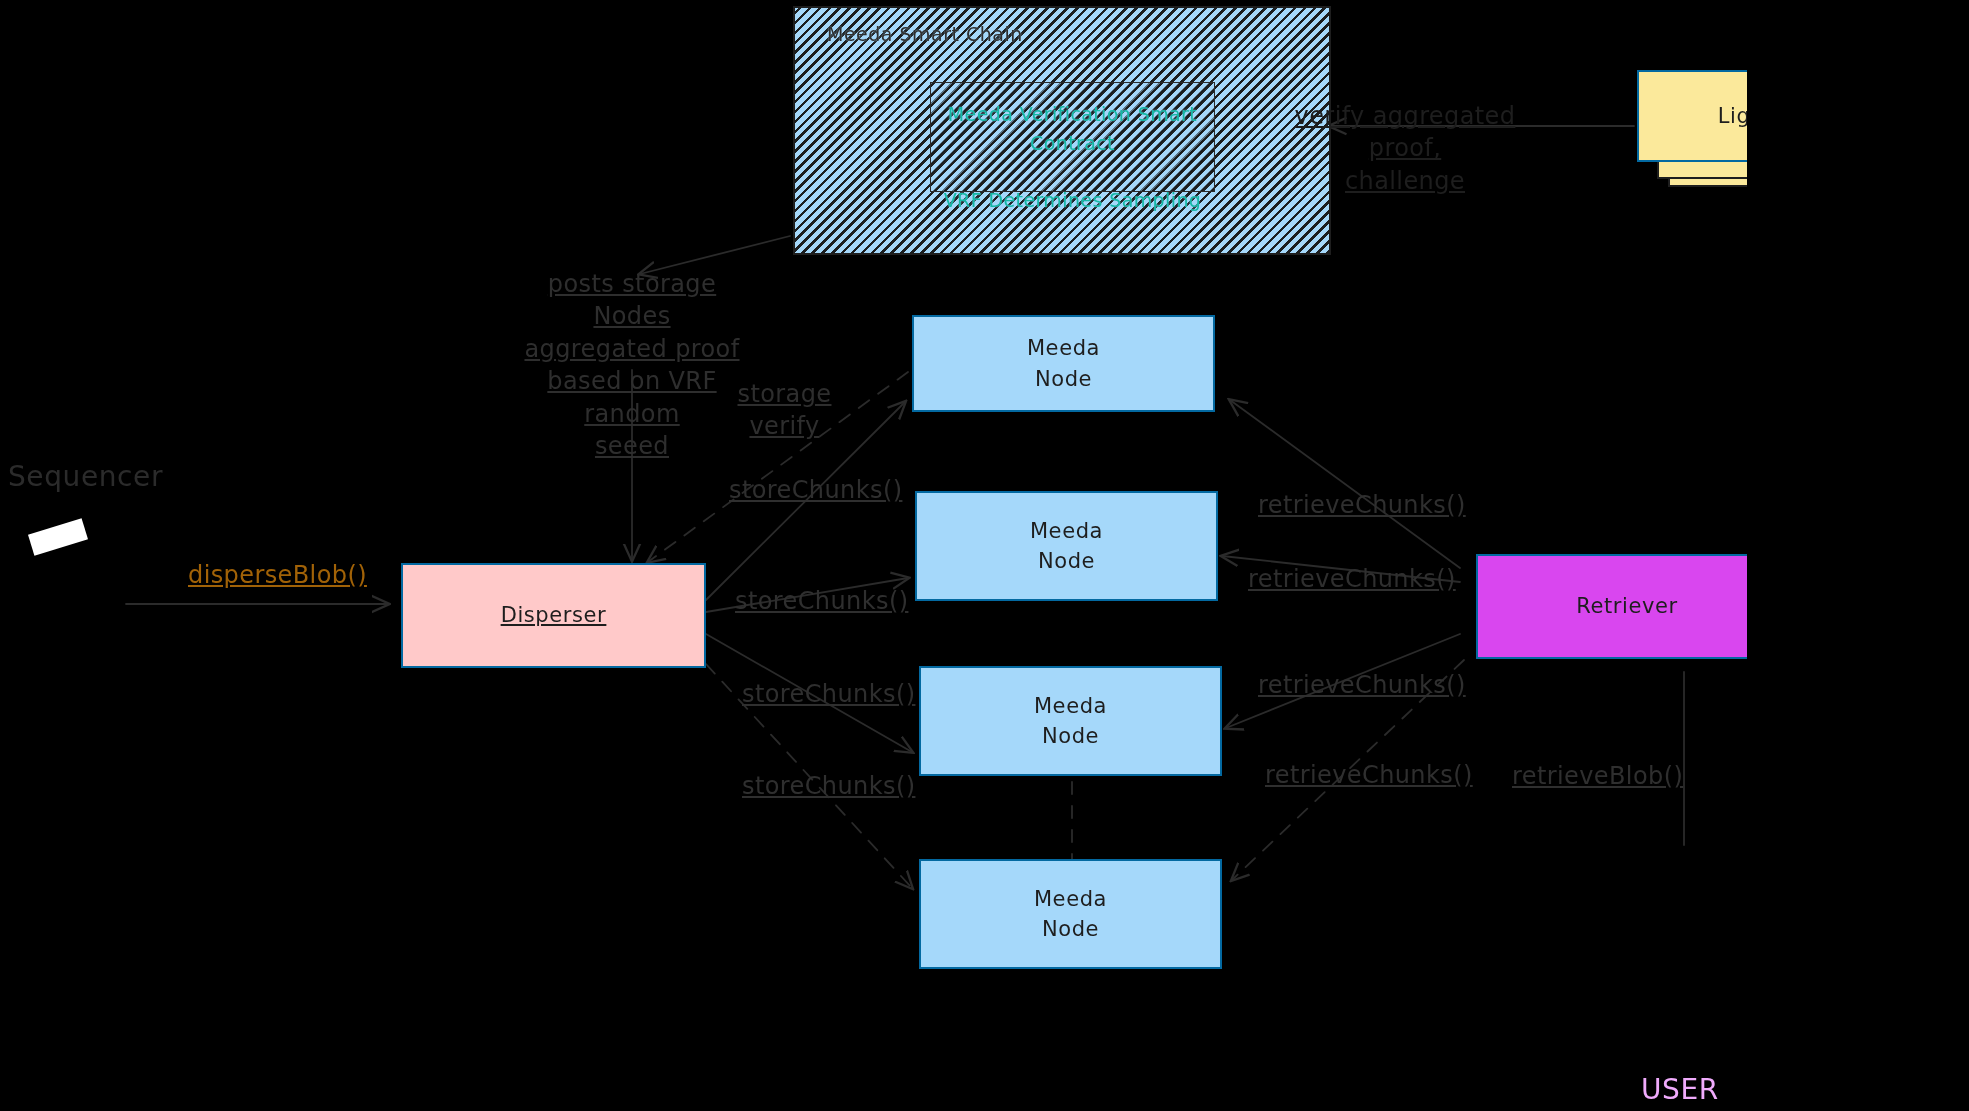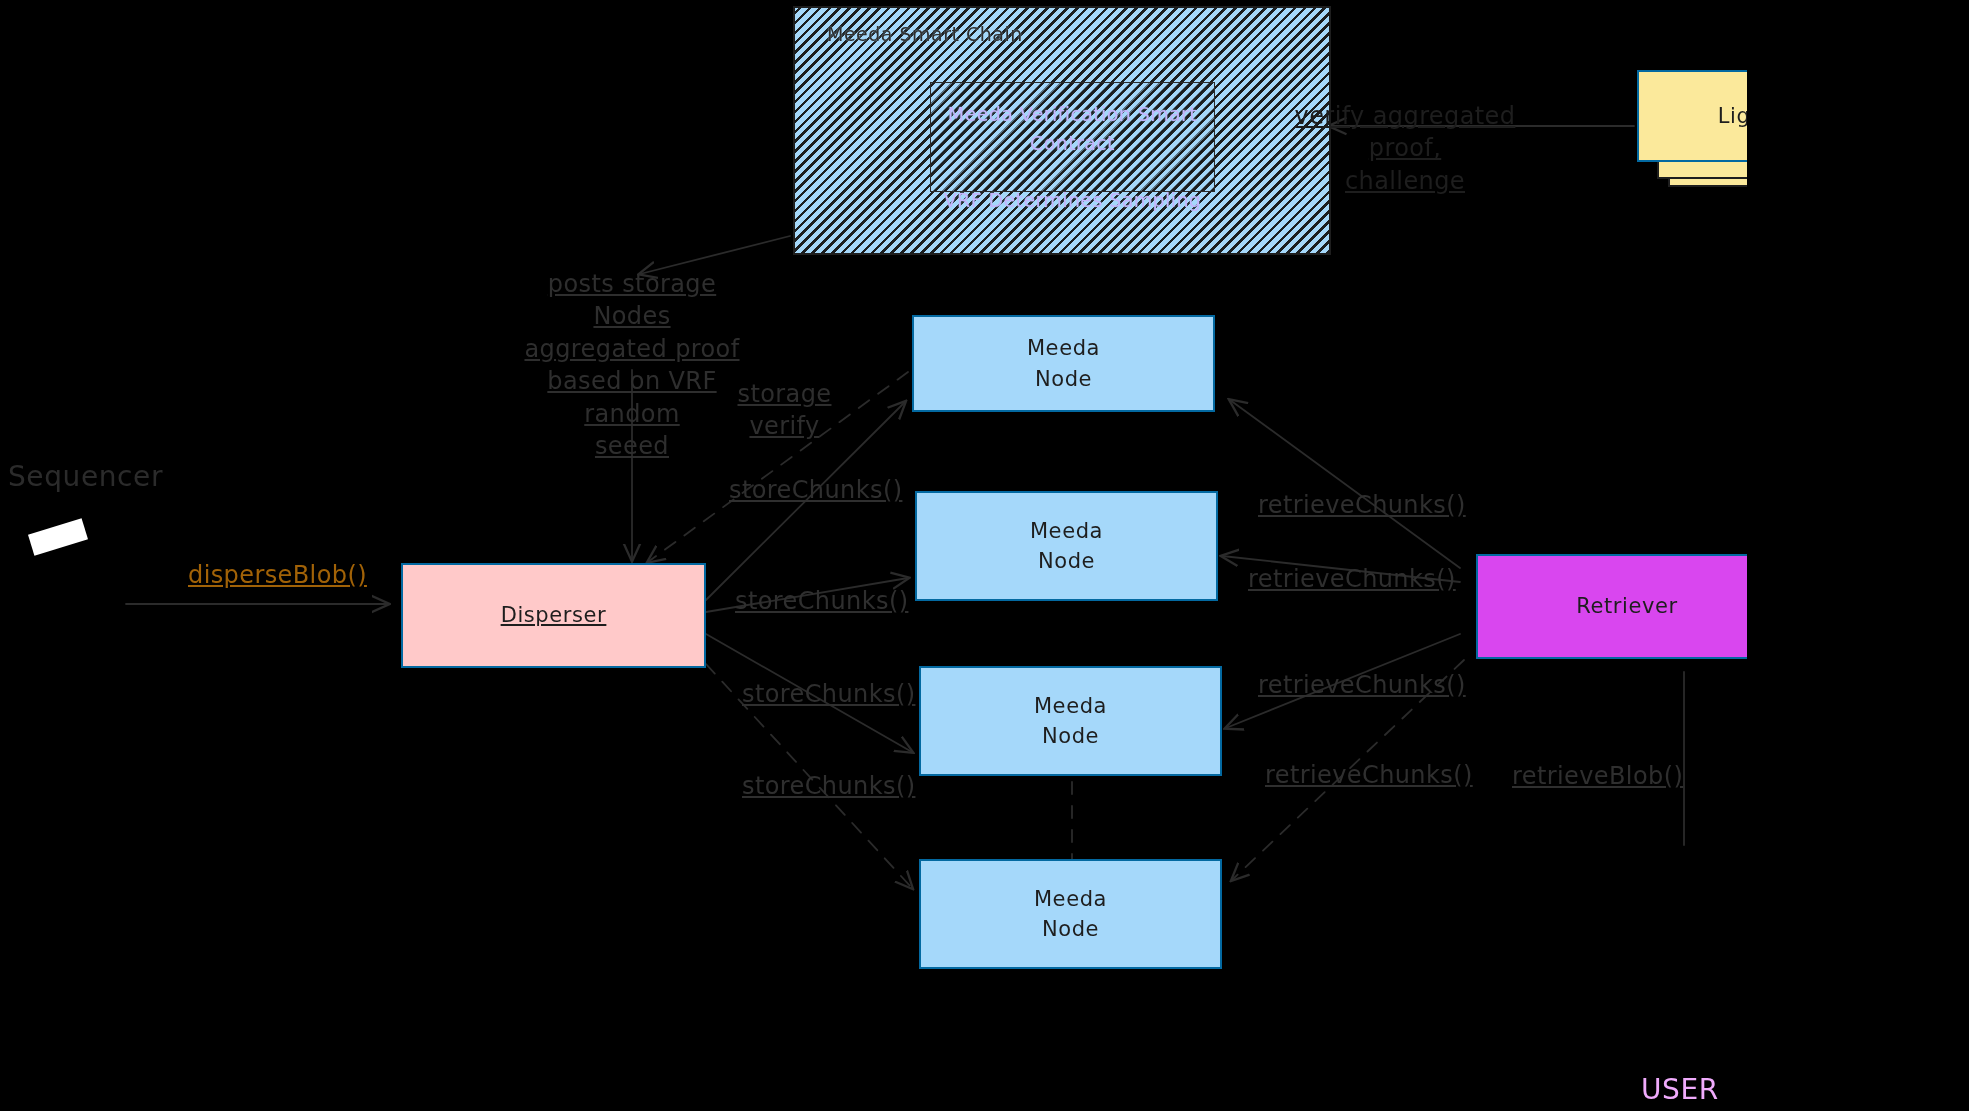--- a/index.html
+++ b/index.html
@@ -83,21 +83,21 @@
     position: absolute;
     color: #2e2e2e;
     font-size: 19px;
     letter-spacing: 0.5px;
     white-space: nowrap;
     mix-blend-mode: normal;
     text-shadow: 0 0 2px rgba(165,216,250,0.9);
   }
   .hatch-inner-text {
     position: absolute;
-    color: #c4b5fd;
+    color: #14b8a6;
     font-size: 19px;
     line-height: 1.5;
     text-align: center;
     white-space: pre-line;
     letter-spacing: 0.4px;
     text-shadow: 0 0 2px rgba(165,216,250,0.8);
   }
 
   .edge-label {
     position: absolute;

